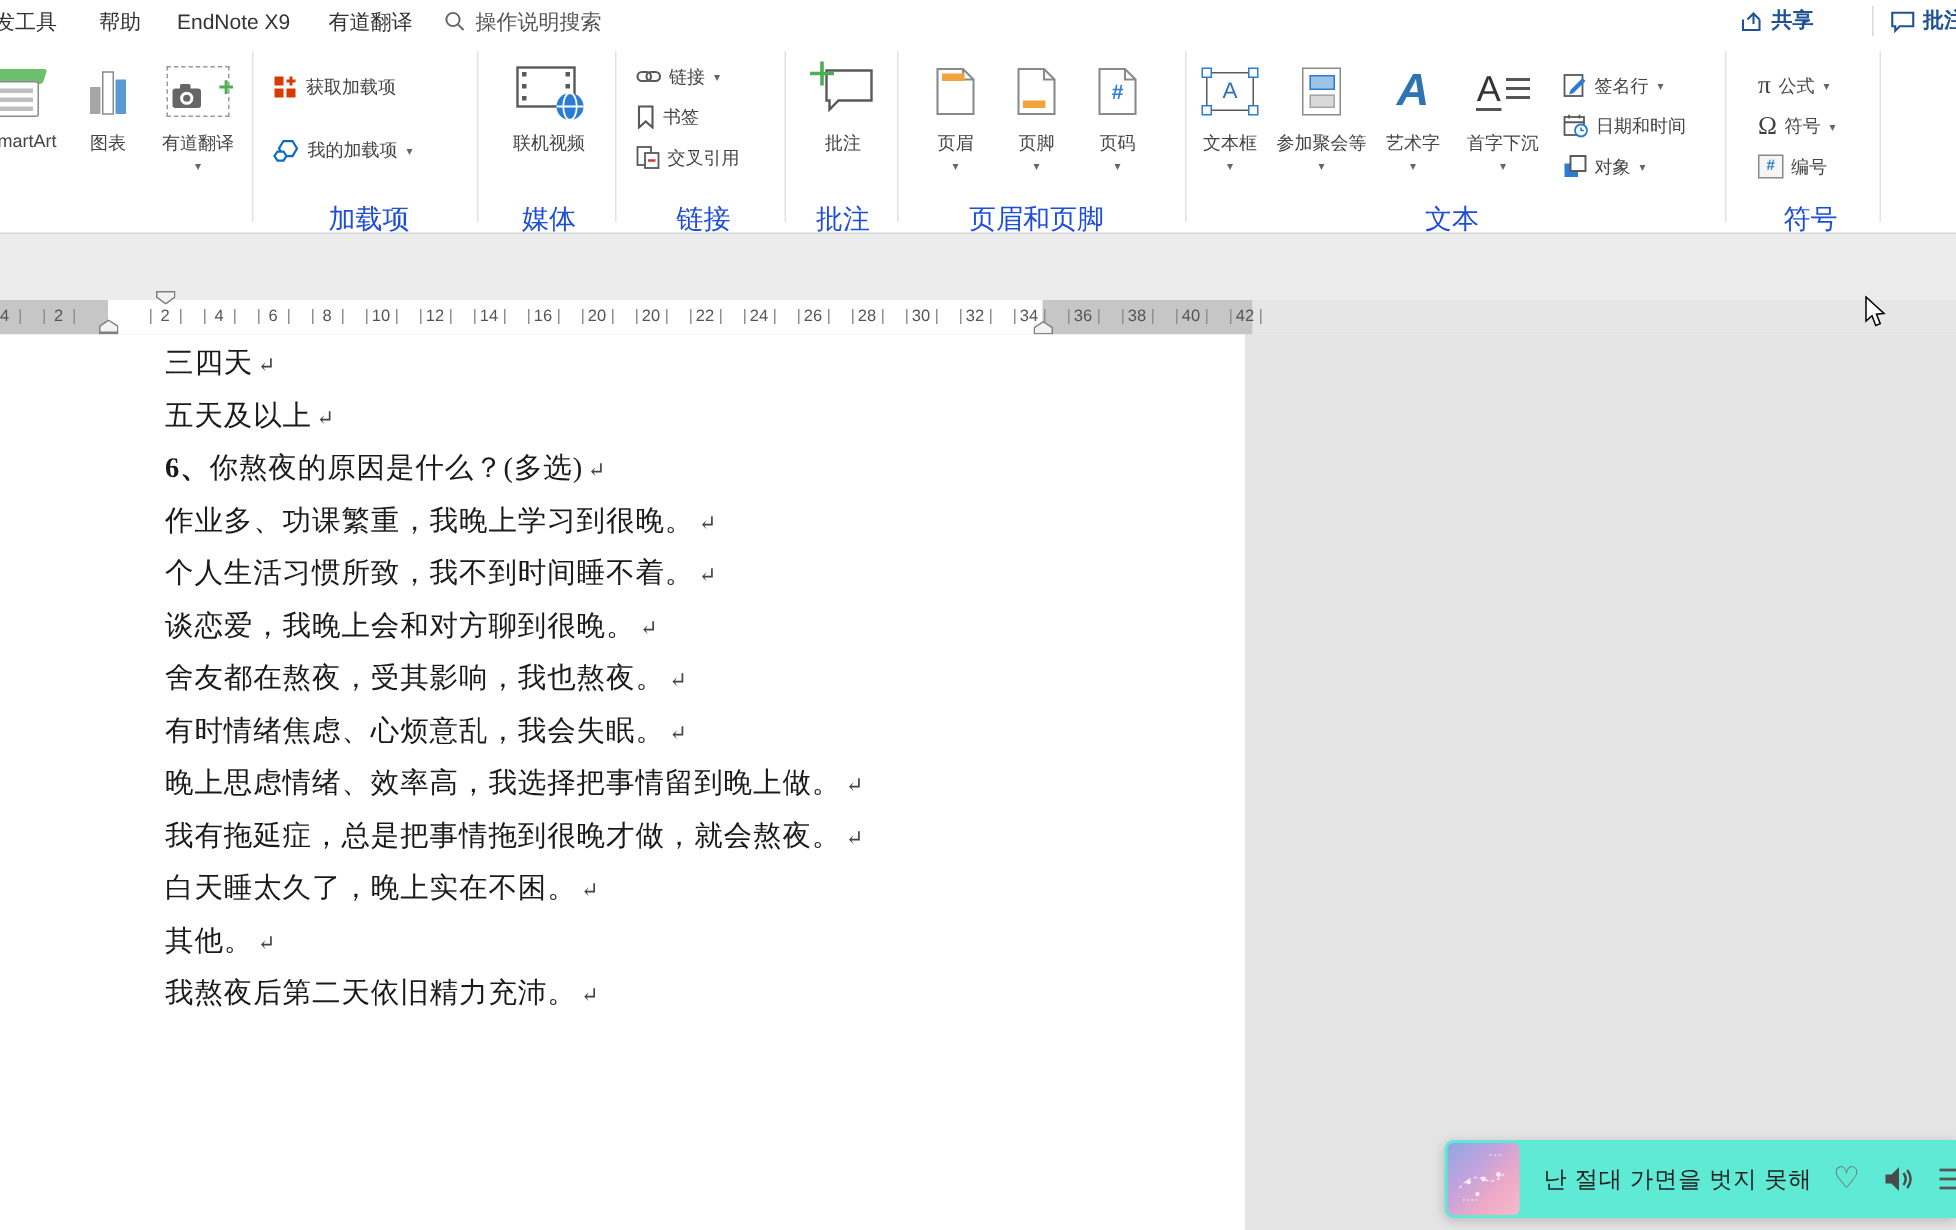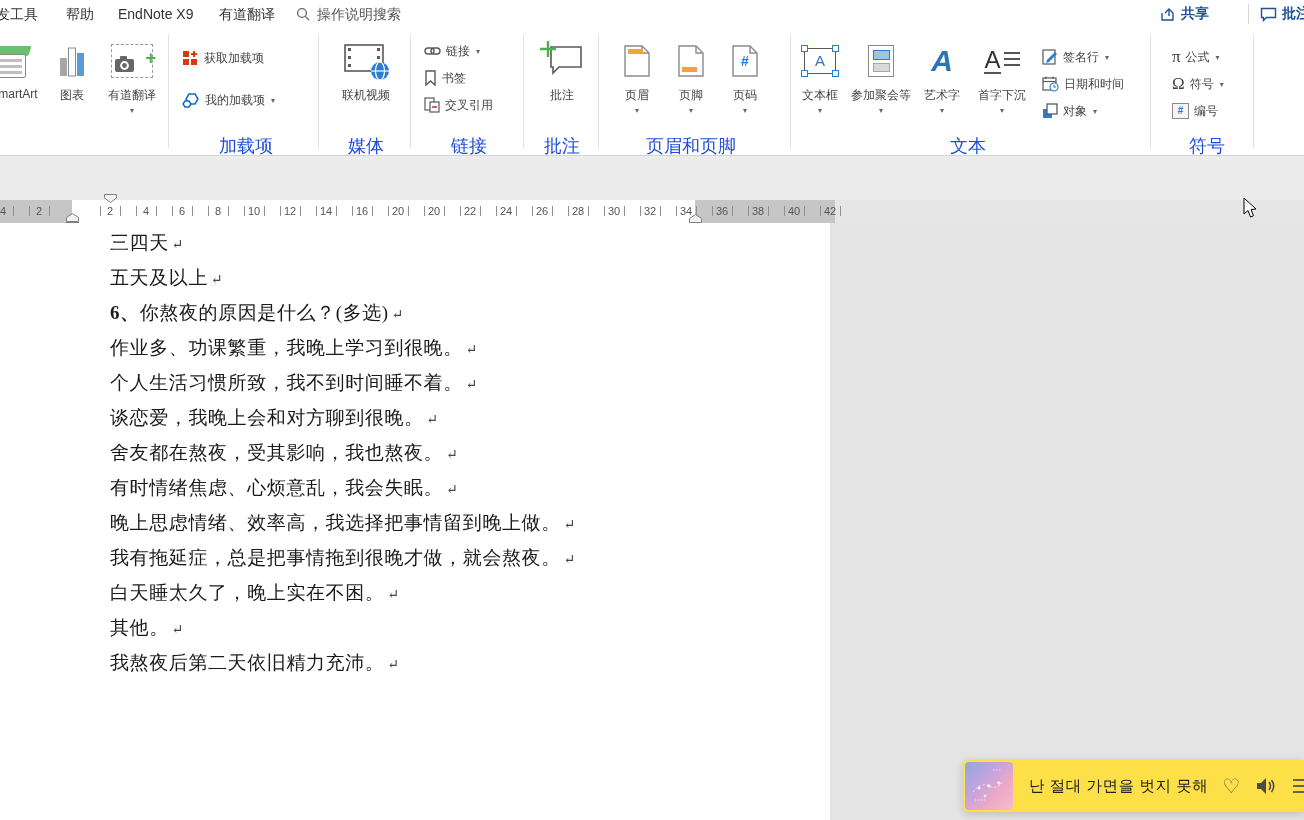--- a/index.html
+++ b/index.html
@@ -48,21 +48,21 @@
 
   
   .docview{position:absolute;left:0;top:223px;width:1304px;height:597px;background:#e4e4e4;}
   .page{position:absolute;left:0;top:0;width:830px;height:597px;background:#fff;}
   .doclines{position:absolute;left:110px;top:2px;}
   .doc-line{margin:0;height:35px;line-height:35px;font-size:19px;letter-spacing:.6px;color:#1a1a1a;font-family:"Liberation Serif","DejaVu Serif",serif;white-space:nowrap;}
   .doc-line b{font-family:"Liberation Serif","DejaVu Serif",serif;}
   .pmark{font-size:14px;color:#444;margin-left:3px;}
 
   
-  .player{position:absolute;left:963px;top:760px;width:341px;height:52px;background:#fde047;border-radius:6px 0 0 6px;box-shadow:0 2px 8px rgba(0,0,0,.18);display:flex;align-items:center;}
+  .player{position:absolute;left:963px;top:760px;width:341px;height:52px;background:#5eead4;border-radius:6px 0 0 6px;box-shadow:0 2px 8px rgba(0,0,0,.18);display:flex;align-items:center;}
   .album{position:relative;width:48px;height:48px;margin-left:2px;border-radius:4px;flex:none;
          background:linear-gradient(135deg,#8fa8e0 0%,#c3a3de 38%,#efa9c6 68%,#f6bccb 100%);overflow:hidden;}
   .ptitle{flex:1;margin-left:16px;font-size:15.5px;color:#222;letter-spacing:.5px;white-space:nowrap;overflow:hidden;}
   .picons{display:flex;align-items:center;gap:16px;padding-right:0;margin-right:-8px;}
   .heart{font-size:20px;color:#666;line-height:20px;}
 
   .cursor{position:absolute;left:1243px;top:197px;}
 </style>
 </head>
 <body>

